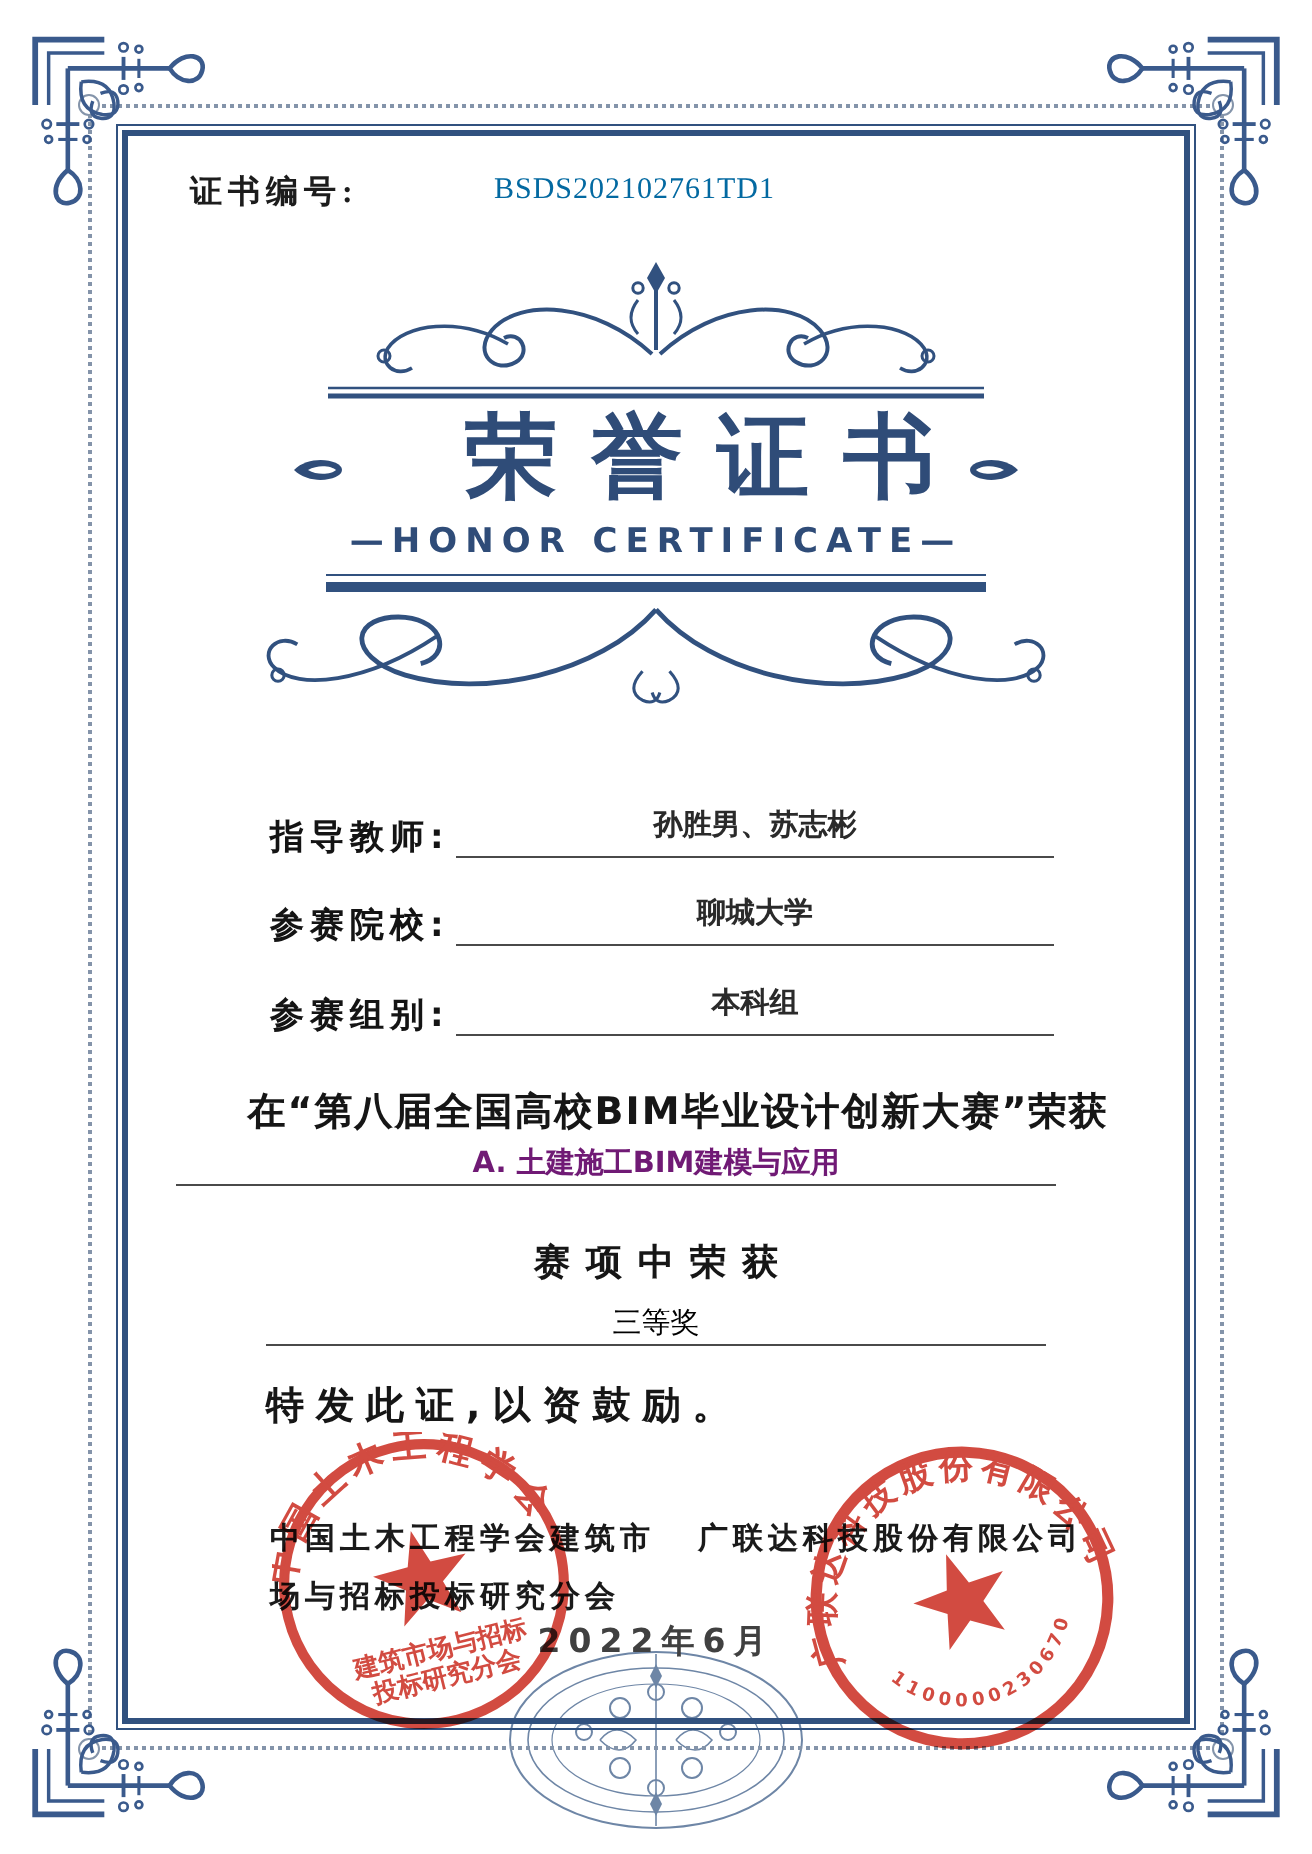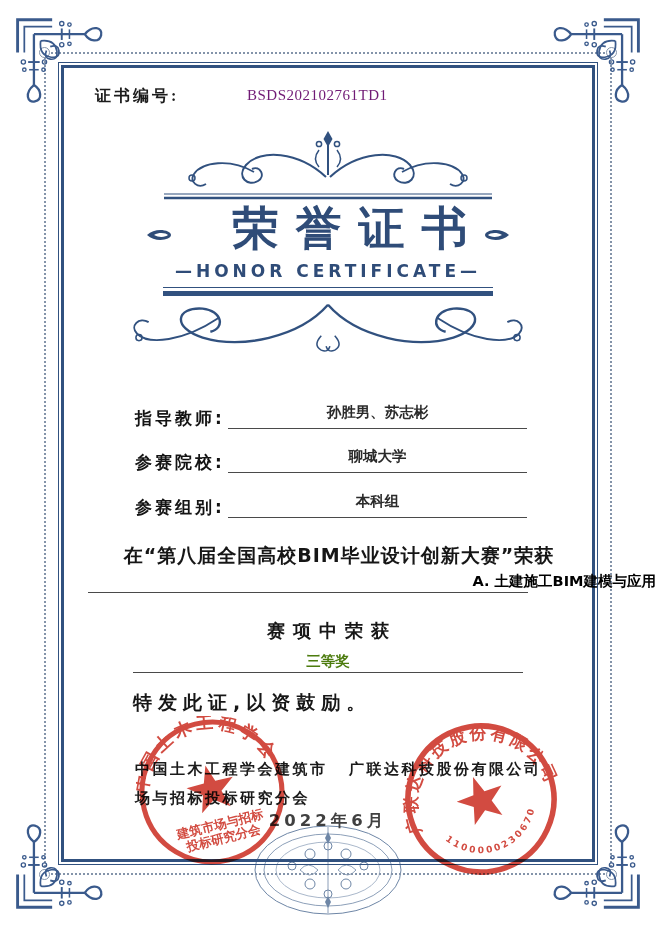--- a/index.html
+++ b/index.html
@@ -19,21 +19,21 @@
   .cc-bl { left:39px; bottom:47px; } .cc-br { right:39px; bottom:47px; }
   
   .corner { position:absolute; width:96px; height:110px; z-index:3; }
   .corner.tl { left:8px; top:8px; }
   .corner.tr { right:8px; top:8px; transform:scaleX(-1); }
   .corner.bl { left:8px; bottom:8px; transform:scaleY(-1); }
   .corner.br { right:8px; bottom:8px; transform:scale(-1,-1); }
   
   .cert-no { position:absolute; left:95px; top:86px; z-index:3;font-family:Liberation Serif, serif; }
   .cert-no-label { font-size:16px; font-weight:bold; letter-spacing:3px; color:#1c1c1c; }
-  .cert-no-value { position:absolute; left:152px; top:1px; font-size:15px; color:#701a75;
+  .cert-no-value { position:absolute; left:152px; top:1px; font-size:15px; color:#0369a1;
     letter-spacing:0.5px; white-space:nowrap; }
   .top-flourish { position:absolute; left:148px; top:131px; width:360px; height:72px; z-index:3; }
   .title { position:absolute; left:0; right:0; top:198px; text-align:center;
     font-size:46px; font-weight:bold; color:#2f4c78; letter-spacing:17px; text-indent:17px; z-index:3;margin-left:44px; }
   .teardrop { position:absolute; top:228px; width:26px; height:14px; z-index:3; }
   .teardrop.left { left:146px; } .teardrop.right { right:146px; transform:scaleX(-1); }
   .subtitle { position:absolute; left:0; right:0; top:261px; text-align:center;
     font-size:17px; font-weight:bold; color:#2f4c78; letter-spacing:4px; z-index:3; }
   .header-rule { position:absolute; left:163px; width:330px; top:287px;
     border-top:1.5px solid #31517f; z-index:3; }
@@ -44,28 +44,28 @@
   .field { position:absolute; left:135px; width:392px; height:32px; z-index:3; }
   .flabel { position:absolute; left:0; top:6px; font-size:17px; font-weight:bold;
     letter-spacing:3px; color:#141414; white-space:nowrap; }
   .fvalue { position:absolute; left:93px; width:299px; top:2px; text-align:center;
     font-size:14.5px; font-weight:bold; color:#2a2a2a; white-space:nowrap; }
   .fline { position:absolute; left:93px; width:299px; top:27px; border-top:1.5px solid #4a4a4a; }
   .f1 { top:356px; } .f2 { top:401px; } .f3 { top:445px; } .f4 { top:490px; }
   
   .stmt1 { position:absolute; left:0; right:0; top:543px; text-align:center;
     font-size:19px; font-weight:bold; color:#161616; letter-spacing:1px; z-index:3;padding-left:22px; }
-  .track { position:absolute; left:0; right:0; top:572px; text-align:right;
-    font-size:14.5px; font-weight:bold; color:#000000; z-index:3; }
+  .track { position:absolute; left:0; right:0; top:572px; text-align:center;
+    font-size:14.5px; font-weight:bold; color:#701a75; z-index:3; }
   .track-line { position:absolute; left:88px; width:440px; top:592px;
     border-top:1.5px solid #4a4a4a; z-index:3; }
   .stmt2 { position:absolute; left:0; right:0; top:619px; text-align:center;
     font-size:18px; font-weight:bold; color:#161616; letter-spacing:8px; text-indent:8px; z-index:3; }
   .award { position:absolute; left:0; right:0; top:652px; text-align:center;
-    font-size:14.5px; font-weight:bold; color:#4d7c0f; z-index:3; }
+    font-size:14.5px; font-weight:normal; color:#000000; z-index:3; }
   .award-line { position:absolute; left:133px; width:390px; top:672px;
     border-top:1.5px solid #4a4a4a; z-index:3; }
   .closing { position:absolute; left:133px; top:690px; font-size:19px; font-weight:bold;
     color:#161616; letter-spacing:6px; z-index:3; }
   
   .issuer-left { position:absolute; left:135px; top:755px; font-size:15px; font-weight:bold;
     color:#1a1a1a; letter-spacing:2.5px; line-height:29px; z-index:3; }
   .issuer-right { position:absolute; left:349px; top:760px; font-size:15px; font-weight:bold;
     color:#1a1a1a; letter-spacing:2.5px; z-index:3; }
   .date { position:absolute; left:0; right:0; top:810px; text-align:center;

